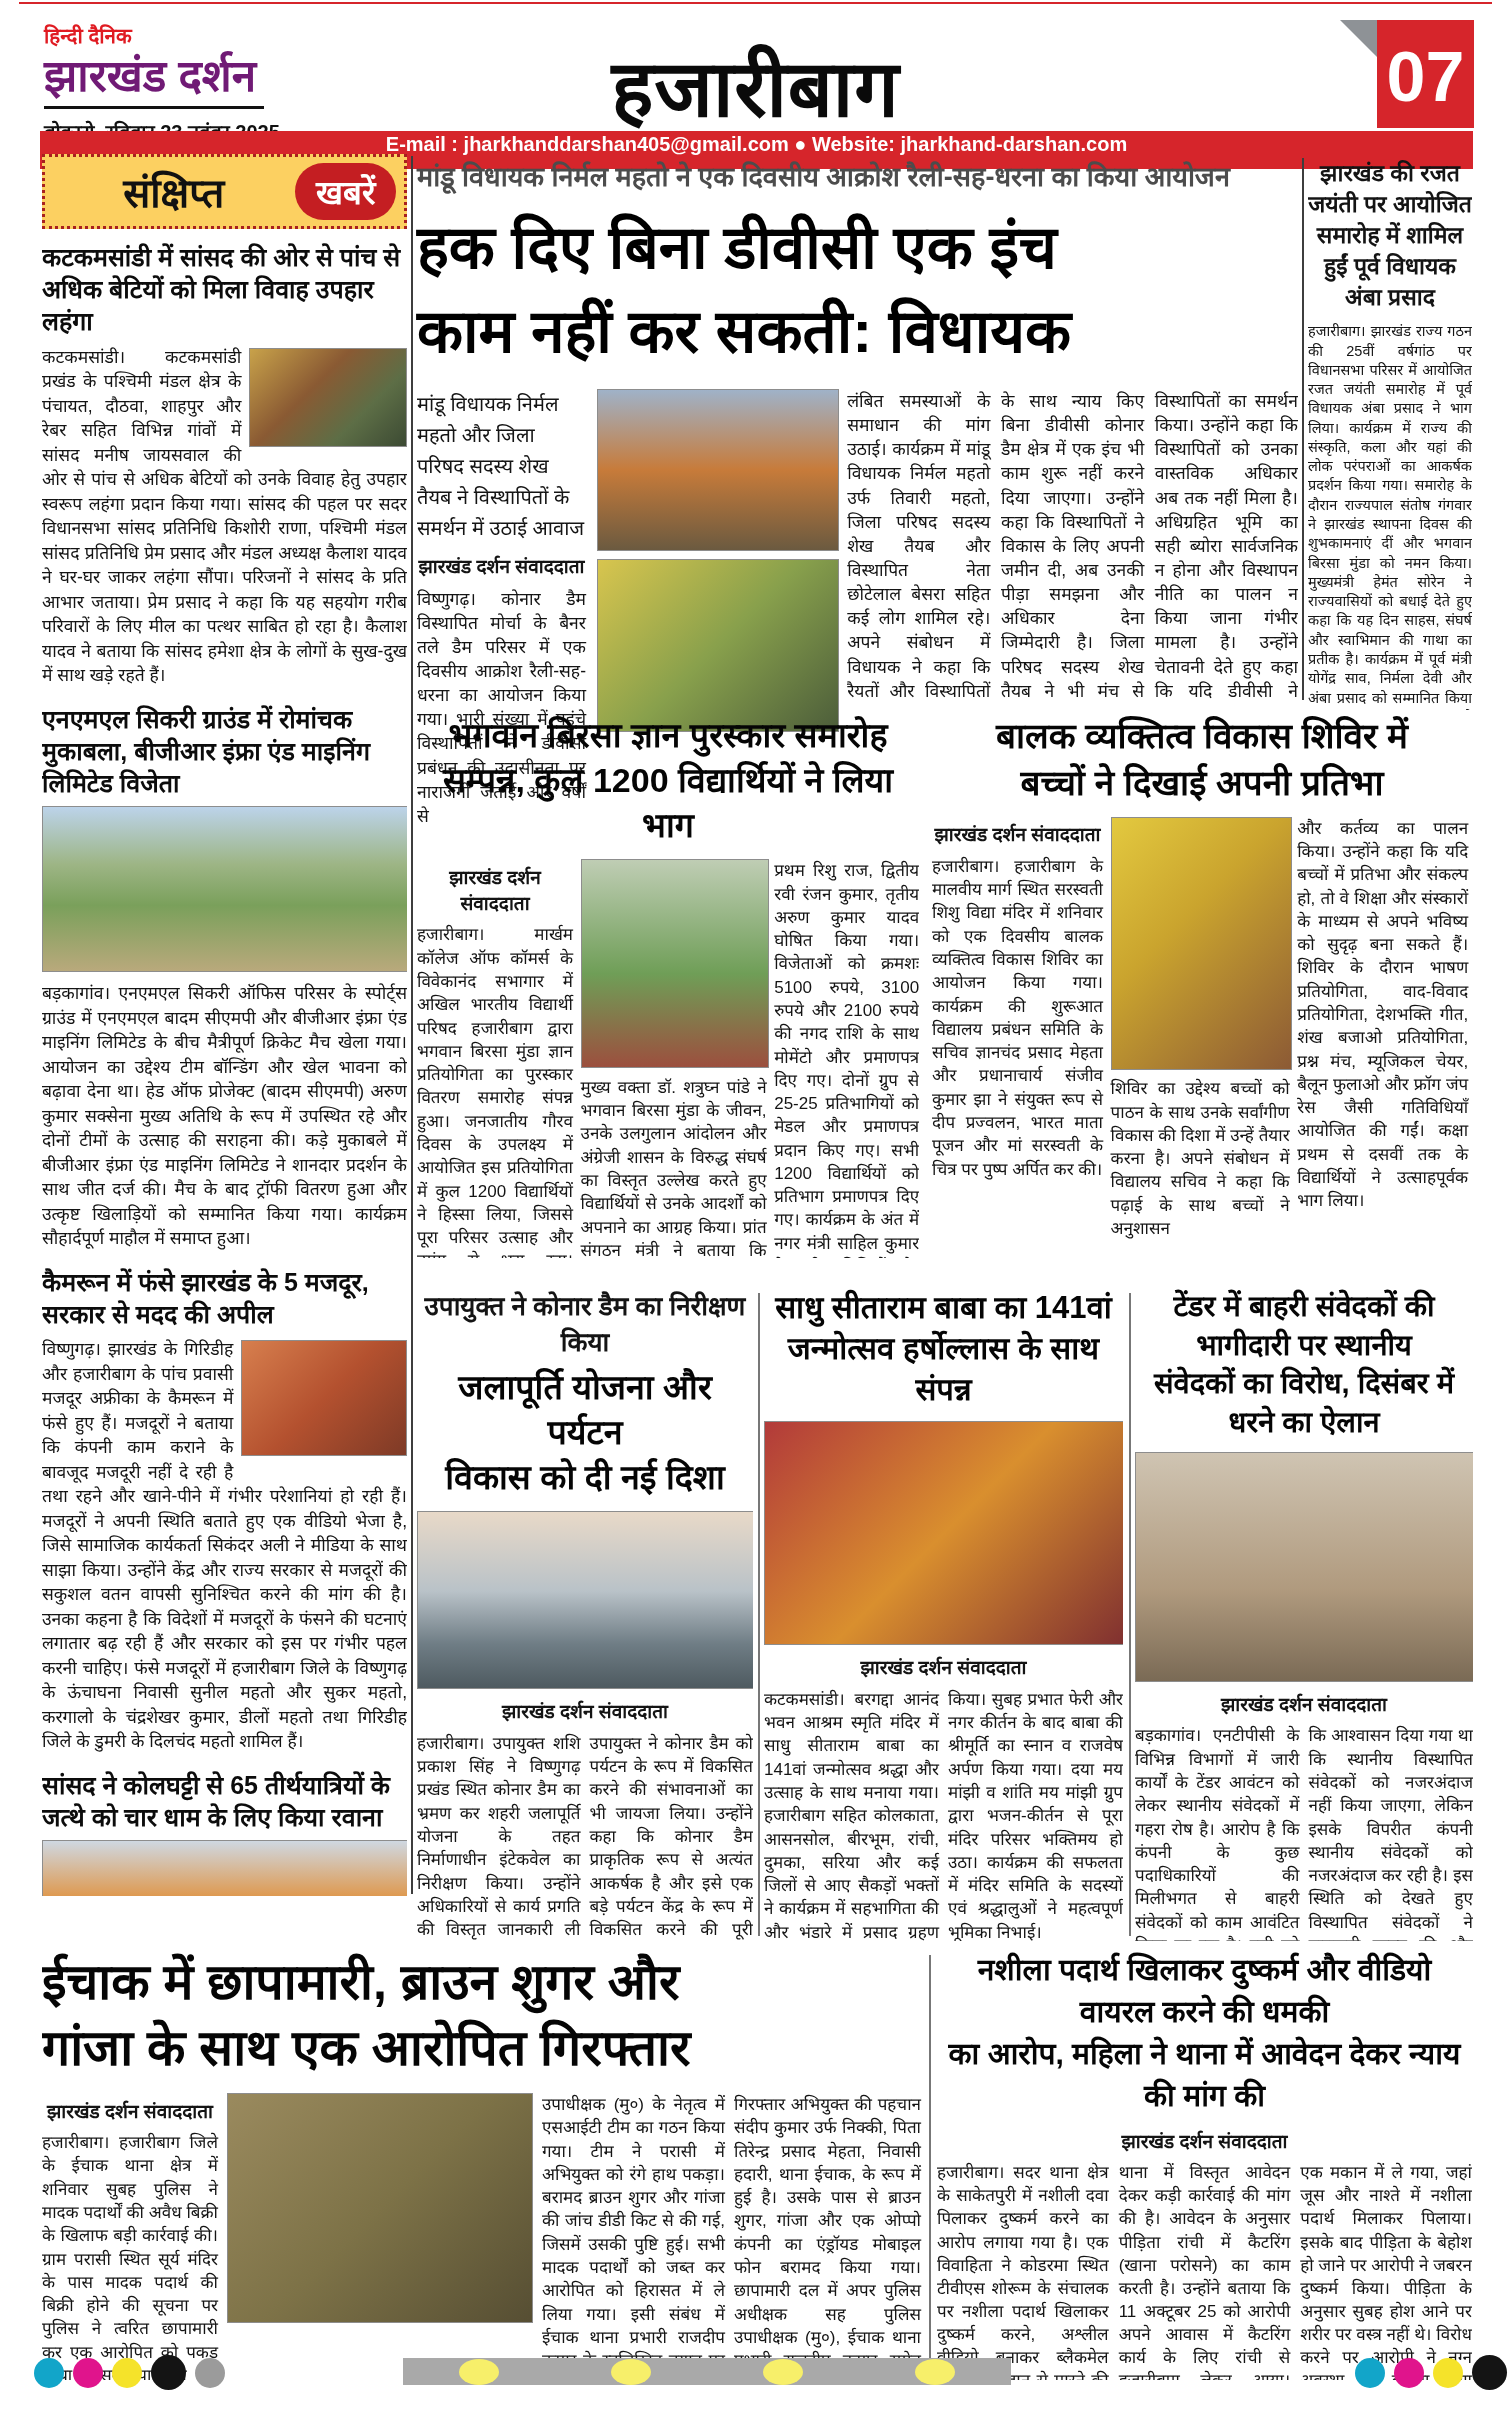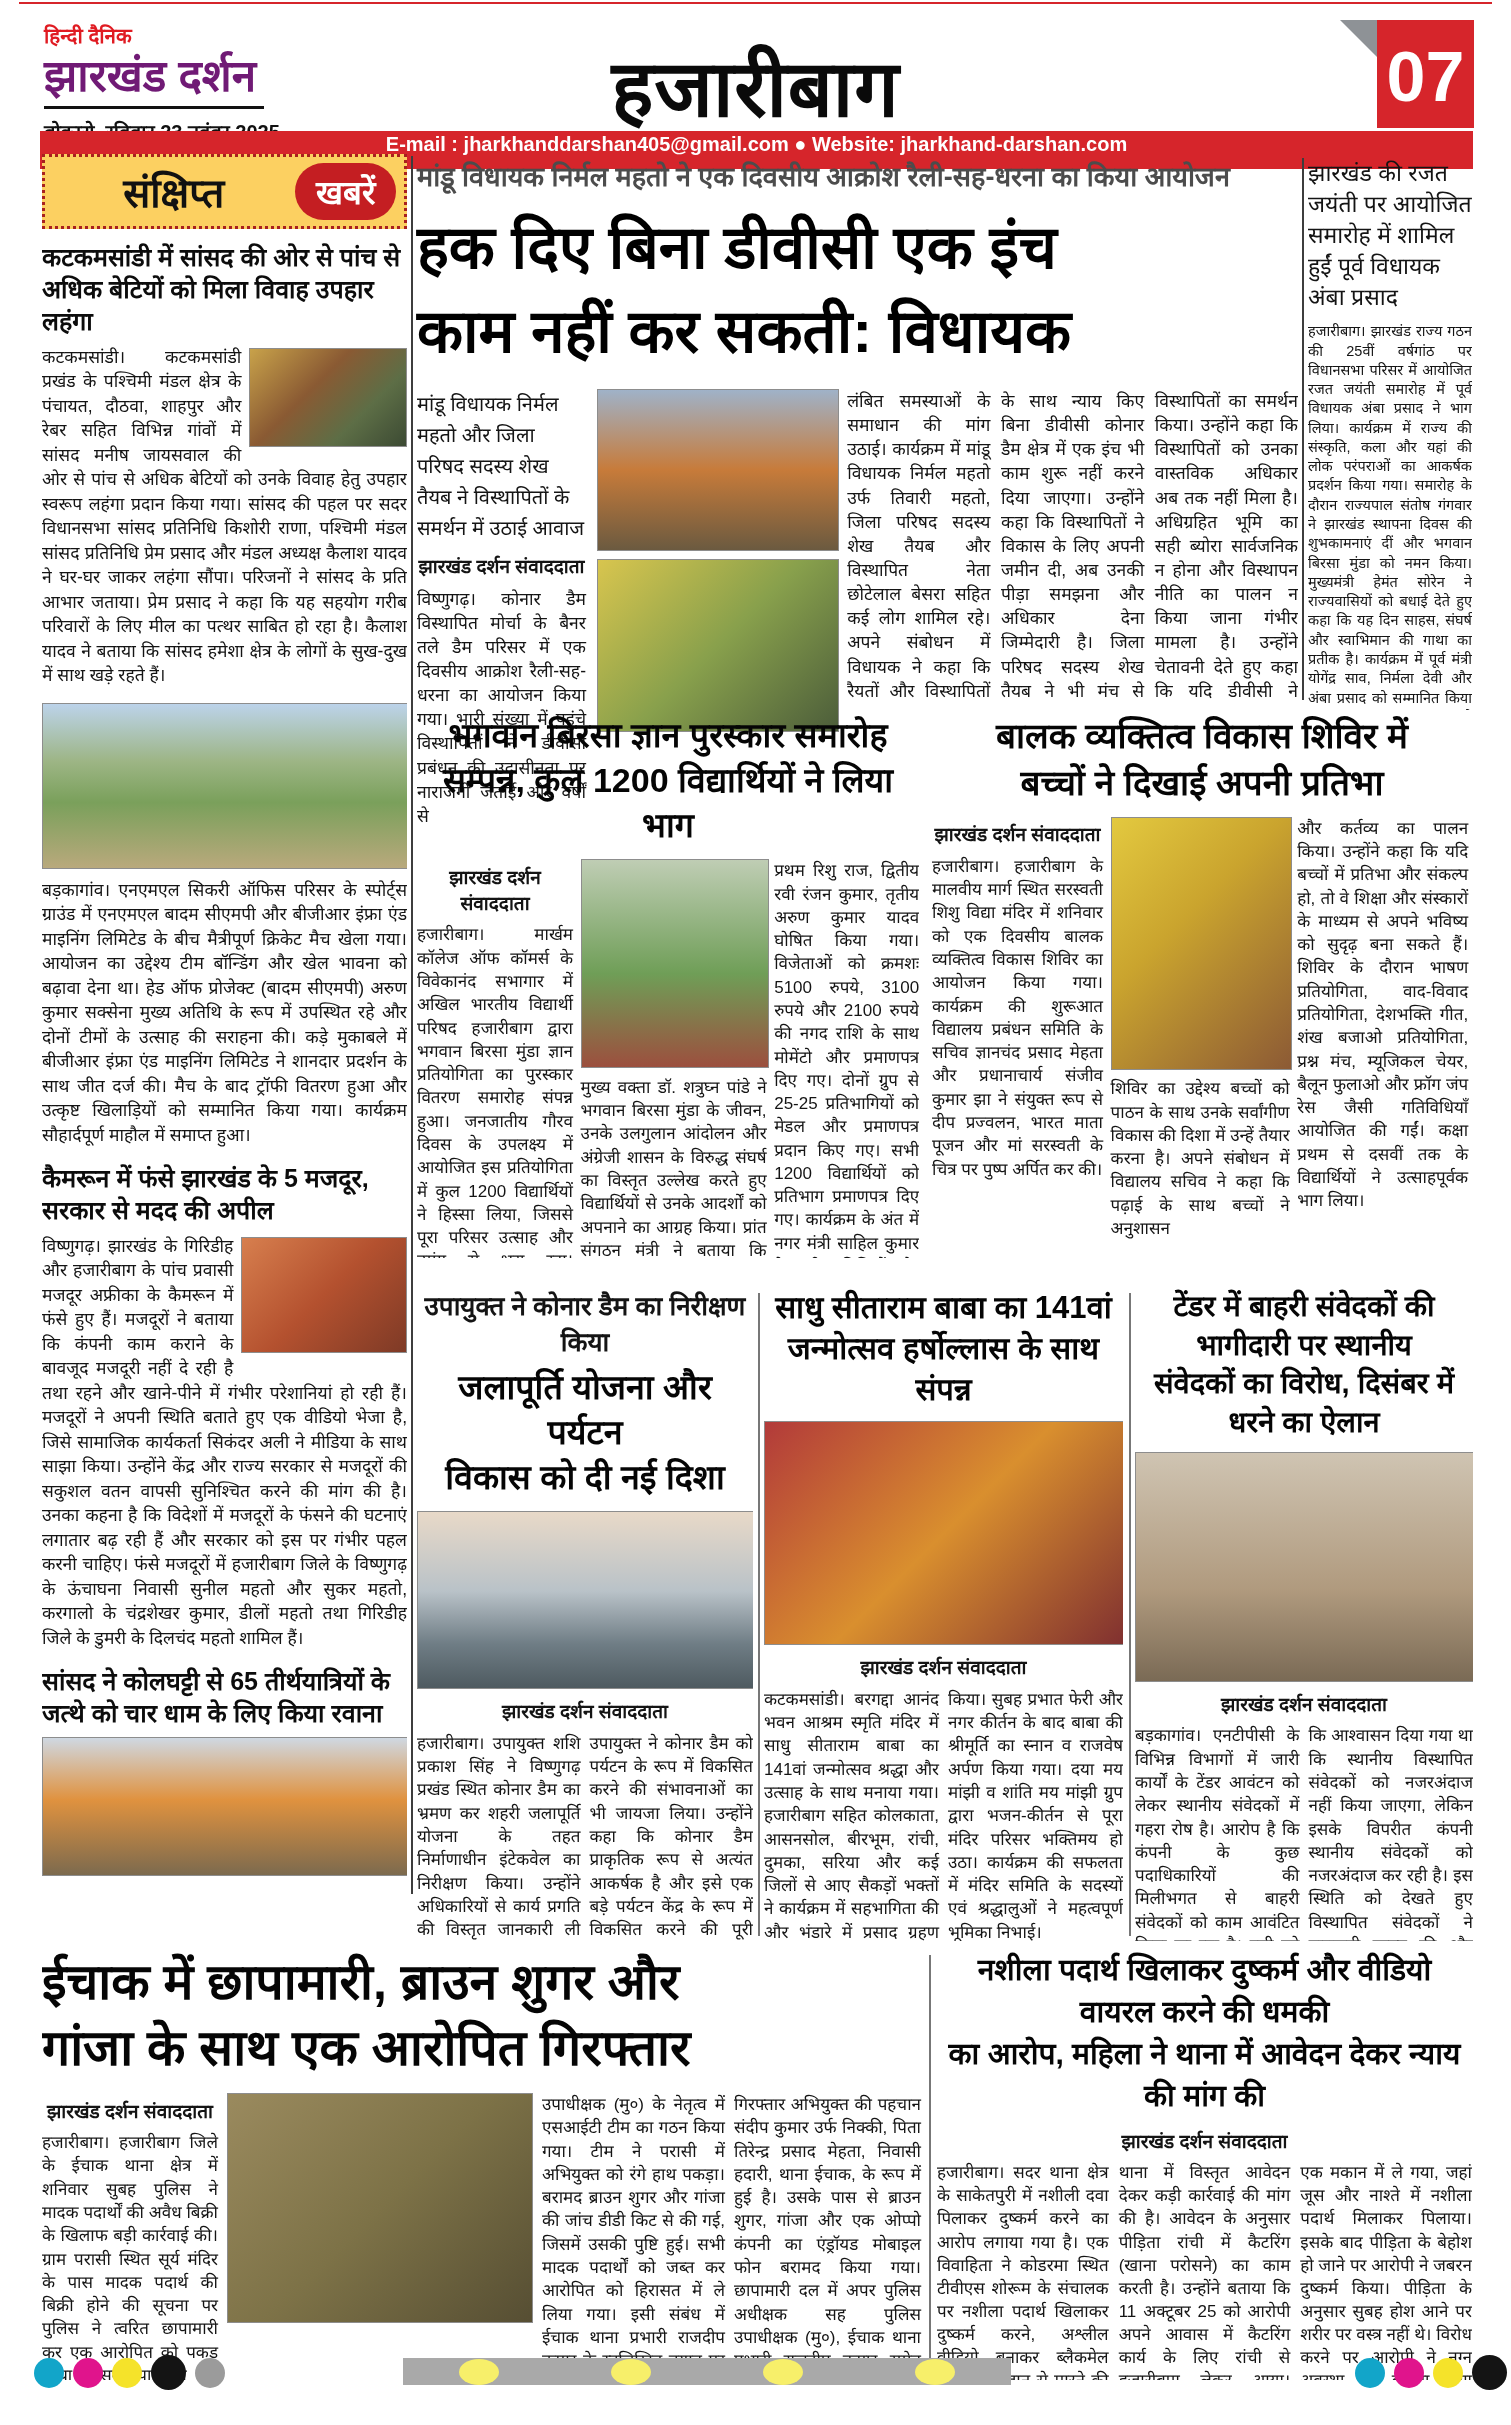--- a/index.html
+++ b/index.html
@@ -63,21 +63,21 @@
   .byline{font-weight:800;font-size:19px;text-align:center;margin:4.6px 0 7.6px;}
   .small-bd{font-size:17.5px;line-height:1.38;}
   .lead-photos{width:240px;flex:none;}
   .lp1{width:240px;height:160px;margin-bottom:7.6px;}
   .lp2{width:240px;height:171px;}
   .lead-main{flex:1;column-count:3;column-gap:10.6px;font-size:17.5px;line-height:1.38;
              height:335px;overflow:hidden;}
 
   
   .amba{position:absolute;left:1308px;top:158px;width:164px;height:552px;overflow:hidden;}
-  .amba h3{font-weight:400;font-size:23px;line-height:1.35;text-align:left;margin:0 0 9px;}
+  .amba h3{font-weight:700;font-size:23px;line-height:1.35;text-align:center;margin:0 0 9px;}
   .amba .bd{font-size:14.5px;line-height:1.33;}
 
   
   .h2c{font-weight:900;text-align:center;line-height:1.33;margin:0 0 10.6px;color:#050505;}
   .birsa{position:absolute;left:417px;top:713px;width:502px;height:545px;overflow:hidden;}
   .birsa .h2c{font-size:34px;}
   .b-row{display:flex;gap:7.6px;}
   .b-a{width:156px;flex:none;}
   .b-m{width:186px;flex:none;}
   .b-c{width:145px;flex:none;}
@@ -159,20 +159,21 @@
 
     <div class="brief">
       <h3>कटकमसांडी में सांसद की ओर से पांच से अधिक बेटियों को मिला विवाह उपहार लहंगा</h3>
       <div class="bd jus">
         <span class="photo ph-crowd ph-r"></span>
         <span>कटकमसांडी। कटकमसांडी प्रखंड के पश्चिमी मंडल क्षेत्र के पंचायत, दौठवा, शाहपुर और रेबर सहित विभिन्न गांवों में सांसद मनीष जायसवाल की ओर से पांच से अधिक बेटियों को उनके विवाह हेतु उपहार स्वरूप लहंगा प्रदान किया गया। सांसद की पहल पर सदर विधानसभा सांसद प्रतिनिधि किशोरी राणा, पश्चिमी मंडल सांसद प्रतिनिधि प्रेम प्रसाद और मंडल अध्यक्ष कैलाश यादव ने घर-घर जाकर लहंगा सौंपा। परिजनों ने सांसद के प्रति आभार जताया। प्रेम प्रसाद ने कहा कि यह सहयोग गरीब परिवारों के लिए मील का पत्थर साबित हो रहा है। कैलाश यादव ने बताया कि सांसद हमेशा क्षेत्र के लोगों के सुख-दुख में साथ खड़े रहते हैं।</span>
       </div>
     </div>
 
     <div class="brief">
+      <h3>एनएमएल सिकरी ग्राउंड में रोमांचक मुकाबला, बीजीआर इंफ्रा एंड माइनिंग लिमिटेड विजेता</h3>
       <div class="photo ph-cricket ph-w"></div>
       <div class="bd jus">बड़कागांव। एनएमएल सिकरी ऑफिस परिसर के स्पोर्ट्स ग्राउंड में एनएमएल बादम सीएमपी और बीजीआर इंफ्रा एंड माइनिंग लिमिटेड के बीच मैत्रीपूर्ण क्रिकेट मैच खेला गया। आयोजन का उद्देश्य टीम बॉन्डिंग और खेल भावना को बढ़ावा देना था। हेड ऑफ प्रोजेक्ट (बादम सीएमपी) अरुण कुमार सक्सेना मुख्य अतिथि के रूप में उपस्थित रहे और दोनों टीमों के उत्साह की सराहना की। कड़े मुकाबले में बीजीआर इंफ्रा एंड माइनिंग लिमिटेड ने शानदार प्रदर्शन के साथ जीत दर्ज की। मैच के बाद ट्रॉफी वितरण हुआ और उत्कृष्ट खिलाड़ियों को सम्मानित किया गया। कार्यक्रम सौहार्दपूर्ण माहौल में समाप्त हुआ।</div>
     </div>
 
     <div class="brief">
       <h3>कैमरून में फंसे झारखंड के 5 मजदूर, सरकार से मदद की अपील</h3>
       <div class="bd jus">
         <span class="photo ph-workers ph-r2"></span>
         <span>विष्णुगढ़। झारखंड के गिरिडीह और हजारीबाग के पांच प्रवासी मजदूर अफ्रीका के कैमरून में फंसे हुए हैं। मजदूरों ने बताया कि कंपनी काम कराने के बावजूद मजदूरी नहीं दे रही है तथा रहने और खाने-पीने में गंभीर परेशानियां हो रही हैं। मजदूरों ने अपनी स्थिति बताते हुए एक वीडियो भेजा है, जिसे सामाजिक कार्यकर्ता सिकंदर अली ने मीडिया के साथ साझा किया। उन्होंने केंद्र और राज्य सरकार से मजदूरों की सकुशल वतन वापसी सुनिश्चित करने की मांग की है। उनका कहना है कि विदेशों में मजदूरों के फंसने की घटनाएं लगातार बढ़ रही हैं और सरकार को इस पर गंभीर पहल करनी चाहिए। फंसे मजदूरों में हजारीबाग जिले के विष्णुगढ़ के ऊंचाघना निवासी सुनील महतो और सुकर महतो, करगालो के चंद्रशेखर कुमार, डीलों महतो तथा गिरिडीह जिले के डुमरी के दिलचंद महतो शामिल हैं।</span>
       </div>

